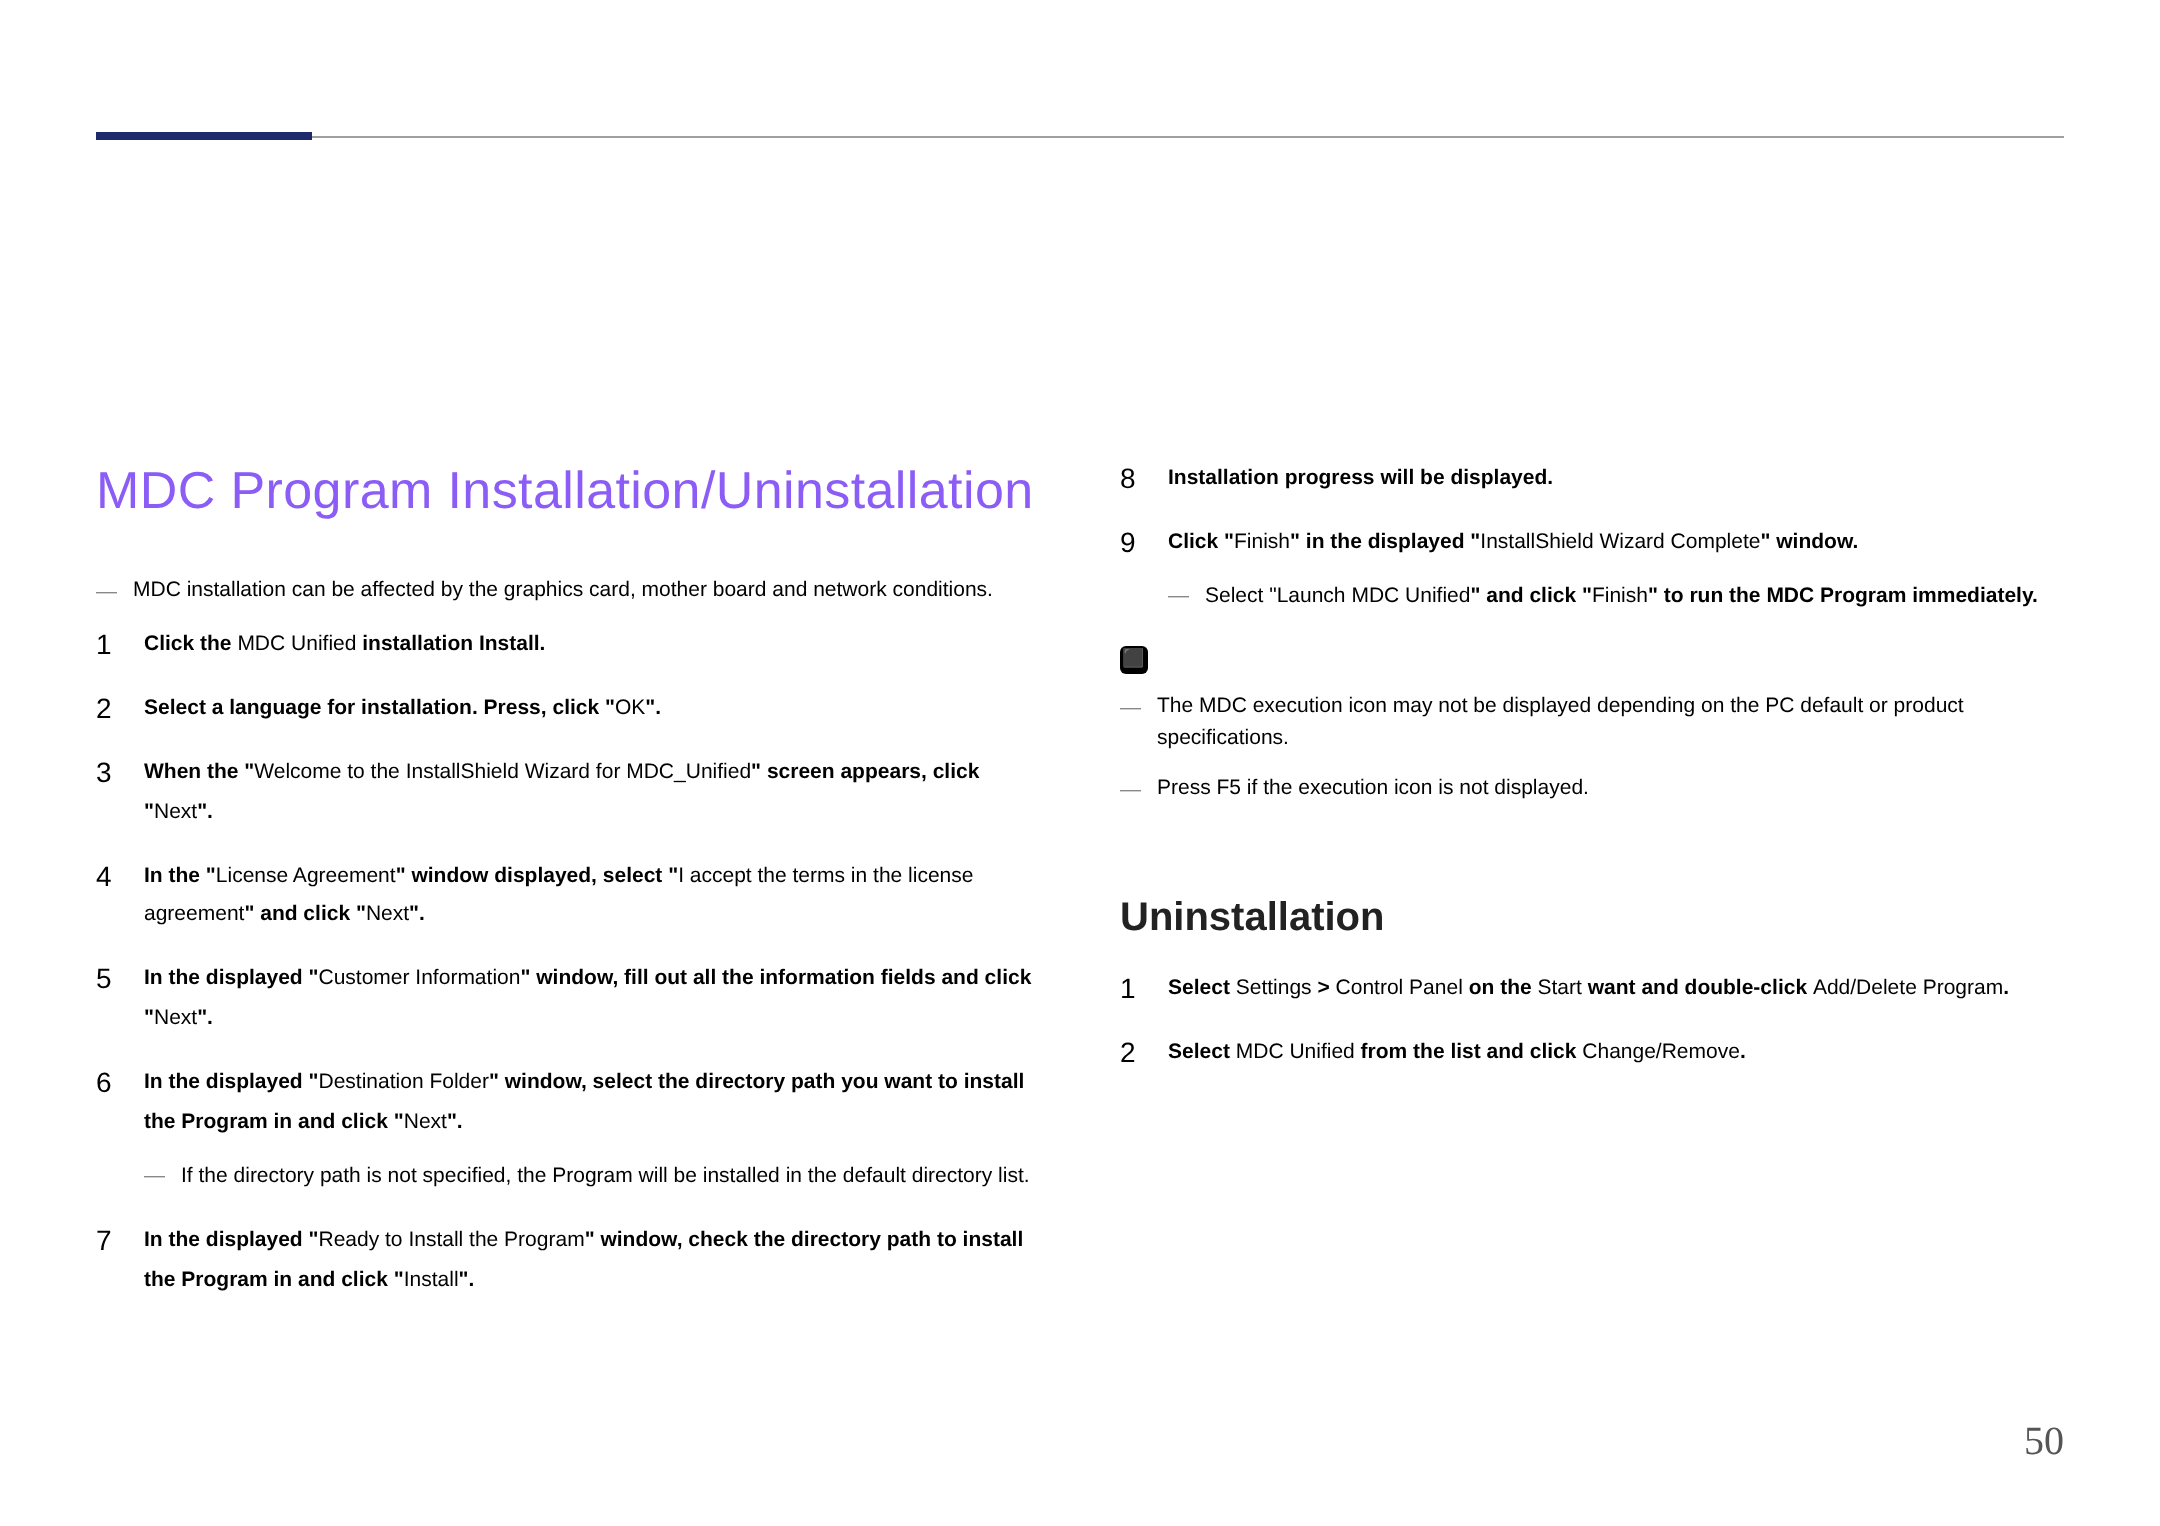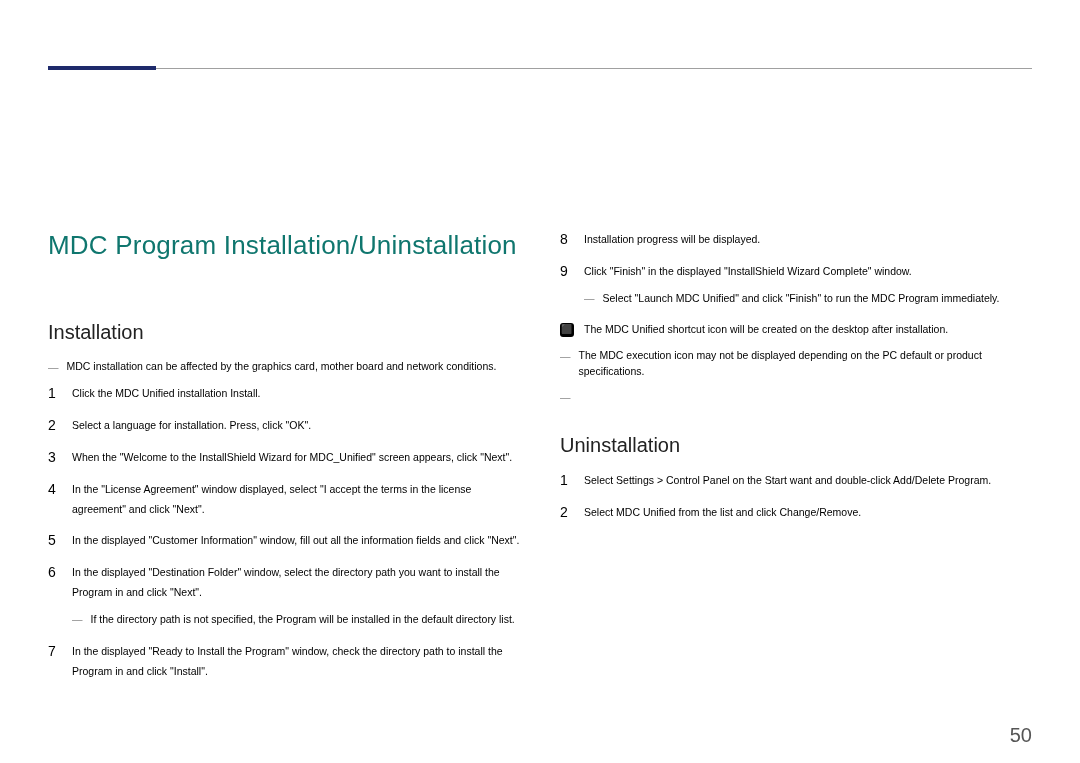--- a/index.html
+++ b/index.html
@@ -35,22 +35,22 @@
     right: 48px;
     display: flex;
     gap: 40px;
   }
   .col {
     flex: 1;
   }
   h1 {
     font-size: 26px;
     font-weight: 400;
-    color: #0f766e;
-    margin-bottom: 60px;
+    color: #8b5cf6;
+    margin-bottom: 26px;
     letter-spacing: 0.2px;
   }
   h2 {
     font-size: 20px;
     font-weight: 400;
     color: #222;
     margin-bottom: 14px;
   }
   .dash-note {
     display: flex;
@@ -94,28 +94,29 @@
     gap: 8px;
     font-size: 10.5px;
     line-height: 1.6;
     margin-top: 8px;
     margin-bottom: 2px;
   }
   .sub-note .dash {
     color: #888;
     flex-shrink: 0;
   }
-  .tb { font-weight: 400; }
+  .tb { font-weight: 700; }
   .page-num {
     position: absolute;
-    bottom: 16px;
+    bottom: 30px;
     right: 48px;
     font-size: 20px;
     color: #555;
     font-weight: 400;
+    font-family: Liberation Serif, serif;
   }
   .icon-note {
     display: flex;
     gap: 10px;
     font-size: 10.5px;
     line-height: 1.7;
     margin-bottom: 8px;
   }
   .icon-note .icon {
     flex-shrink: 0;
@@ -125,33 +126,33 @@
     color: #fff;
     border-radius: 3px;
     font-size: 9px;
     display: flex;
     align-items: center;
     justify-content: center;
     margin-top: 2px;
     font-weight: 700;
   }
   .col-right h2 {
-    margin-top: 28px;
+    margin-top: 44px;
+    font-weight: bold;
   }
 </style>
 </head>
 <body>
 
 <div class="header-line"></div>
 <div class="header-accent"></div>
 
 <div class="content">
   <div class="col">
     <h1>MDC Program Installation/Uninstallation</h1>
-    <h2>Installation</h2>
     <div class="dash-note">
       <span class="dash">―</span>
       <span>MDC installation can be affected by the graphics card, mother board and network conditions.</span>
     </div>
     <ol class="steps" id="install-steps-left">
         <li>
     <span class="num">1</span>
     <div class="step-body"><span class="tb">Click the </span>MDC Unified<span class="tb"> installation Install.</span></div>
         </li>
         <li>
@@ -194,30 +195,30 @@
     <span class="num">9</span>
     <div class="step-body"><span class="tb">Click "</span>Finish<span class="tb">" in the displayed "</span>InstallShield Wizard Complete<span class="tb">" window.</span><div class="sub-note">
         <span class="dash">―</span>
         <span>Select "Launch MDC Unified<span class="tb">" and click "</span>Finish<span class="tb">" to run the MDC Program immediately.</span></span>
             </div></div>
         </li>
       </ol>
 
     <div class="icon-note">
       <span class="icon">⬛</span>
-      <span id="icon-note-text"><span class="tb">The </span>MDC Unified<span class="tb"> shortcut icon will be created on the desktop after installation.</span></span>
     </div>
 
     <div id="post-notes">
         <div class="dash-note">
       <span class="dash">―</span>
       <span>The MDC execution icon may not be displayed depending on the PC default or product specifications.</span>
         </div>
         <div class="dash-note">
       <span class="dash">―</span>
+      <span>Press F5 if the execution icon is not displayed.</span>
         </div>
       </div>
 
     <h2>Uninstallation</h2>
     <ol class="steps" id="uninstall-steps">
         <li>
     <span class="num">1</span>
     <div class="step-body"><span class="tb">Select </span>Settings<span class="tb"> &gt; </span>Control Panel<span class="tb"> on the </span>Start<span class="tb"> want and double-click </span>Add/Delete Program<span class="tb">.</span></div>
         </li>
         <li>

